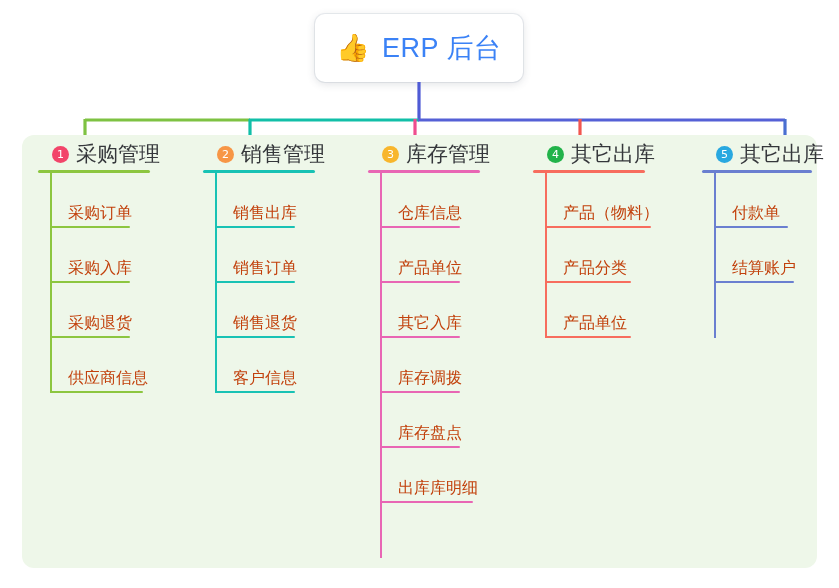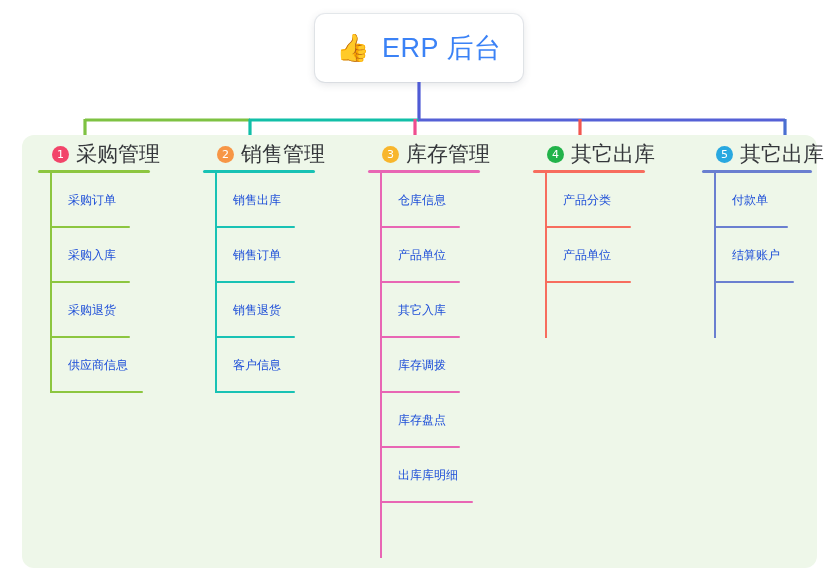--- a/index.html
+++ b/index.html
@@ -66,22 +66,22 @@
   
   .leaves{position:relative;}
   .spine{position:absolute;left:12px;top:0;width:2px;}
   .leaf{
     position:relative;
     height:55px;
     box-sizing:border-box;
     display:flex;align-items:flex-end;
   }
   .leaf-text{
-    font-size:12px;color:#1d4ed8;white-space:nowrap;
-    padding-left:30px;padding-bottom:19px;
+    font-size:16px;color:#c2410c;white-space:nowrap;
+    padding-left:30px;padding-bottom:4px;
   }
   .leaf-rule{
     position:absolute;left:12px;bottom:0;height:2px;border-radius:1px;
   }
 </style>
 </head>
 <body>
 
 <div id="stage">
 
@@ -202,20 +202,24 @@
 
     <div class="col" style="left:511px;">
       <div class="col-head">
         <span class="badge" style="background: rgb(34, 179, 74);">4</span>
         <span class="head-label">其它出库</span>
         <span class="head-rule" style="background: rgb(247, 109, 94); width: 112px;"></span>
       </div>
       <div class="leaves">
         <span class="spine" style="background: rgb(247, 109, 94); height: 165px;"></span>
         <div class="leaf">
+          <span class="leaf-text">产品（物料）</span>
+          <span class="leaf-rule" style="background: rgb(247, 109, 94); width: 106px;"></span>
+        </div>
+        <div class="leaf">
           <span class="leaf-text">产品分类</span>
           <span class="leaf-rule" style="background: rgb(247, 109, 94); width: 86px;"></span>
         </div>
         <div class="leaf">
           <span class="leaf-text">产品单位</span>
           <span class="leaf-rule" style="background: rgb(247, 109, 94); width: 86px;"></span>
         </div>
       </div>
     </div>
 

